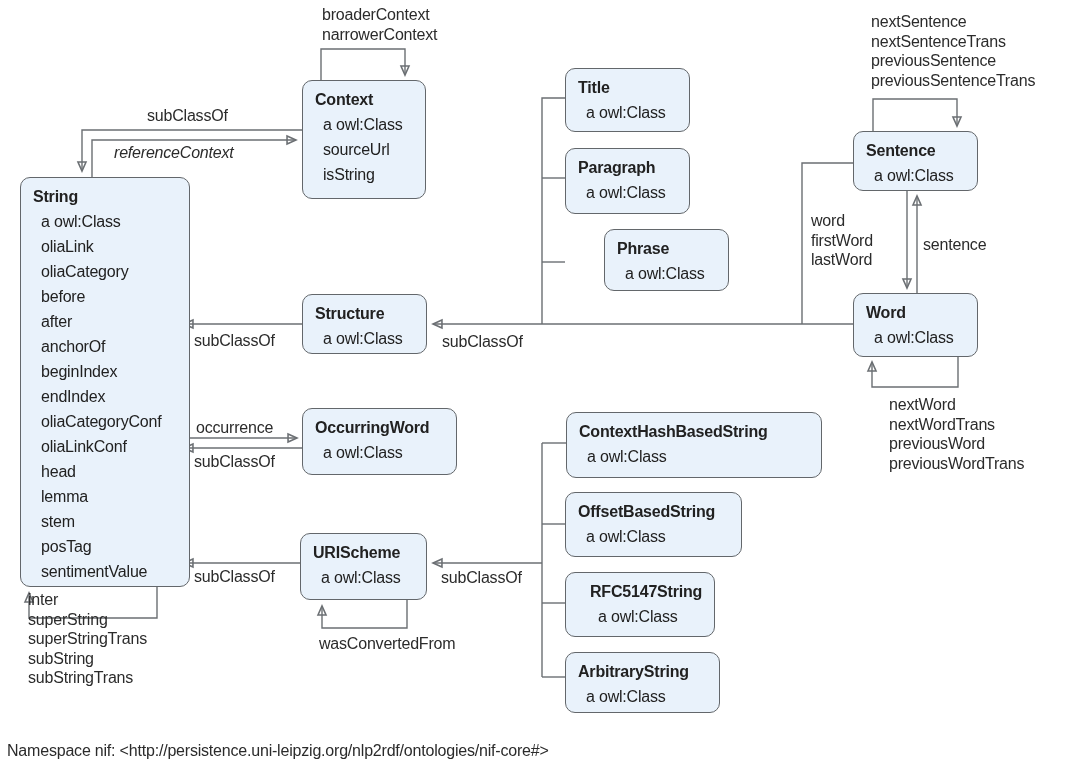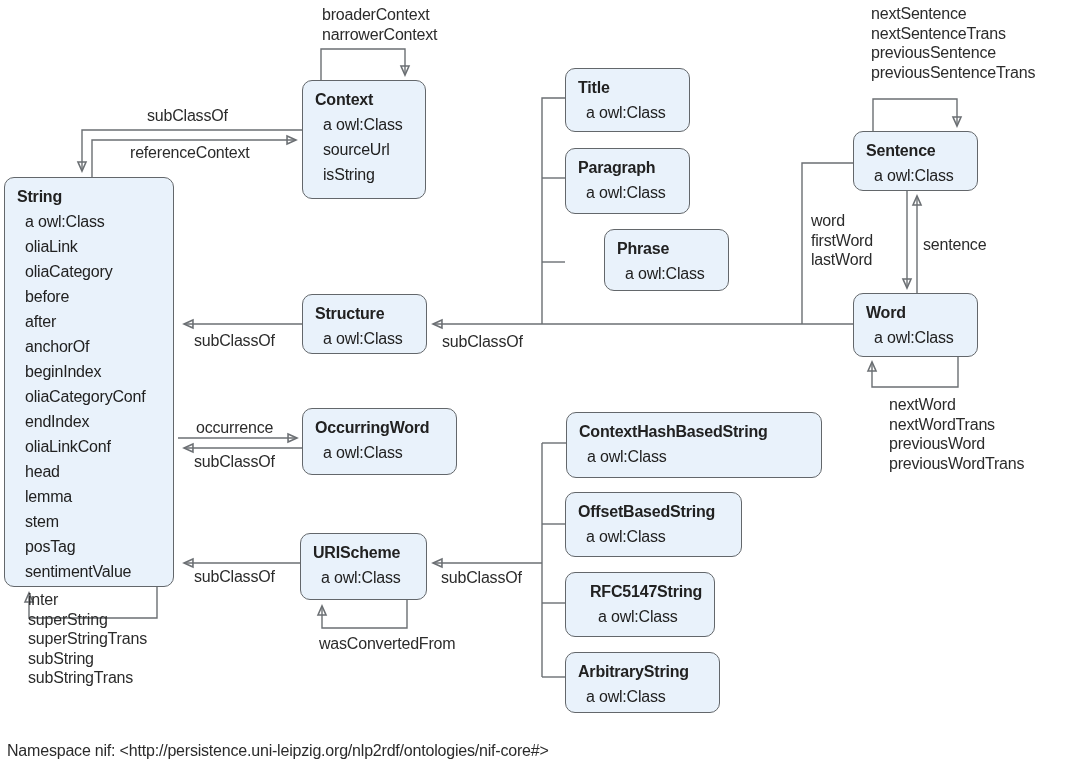--- a/index.html
+++ b/index.html
@@ -66,32 +66,32 @@
     <path d="M542,443 H566"></path>
     <path d="M542,524 H565"></path>
     <path d="M542,603 H565"></path>
     <path d="M542,677 H565"></path>
 
     <path d="M407,600 V628 H322 V606" marker-end="url(#arr)"></path>
 
     <path d="M157,587 V618 H29 V593" marker-end="url(#arr)"></path>
   </svg>
 
-  <div class="node" style="left:4px;top:177px;width:170px;height:410px;">
+  <div class="node" style="left:20px;top:177px;width:170px;height:410px;">
     <div class="node-title">String</div>
     <div class="node-attrs">
         <div>a owl:Class</div>
         <div>oliaLink</div>
         <div>oliaCategory</div>
         <div>before</div>
         <div>after</div>
         <div>anchorOf</div>
         <div>beginIndex</div>
+        <div>endIndex</div>
         <div>oliaCategoryConf</div>
-        <div>endIndex</div>
         <div>oliaLinkConf</div>
         <div>head</div>
         <div>lemma</div>
         <div>stem</div>
         <div>posTag</div>
         <div>sentimentValue</div>
       </div>
   </div>
 
   <div class="node" style="left:302px;top:80px;width:124px;height:119px;">
@@ -187,27 +187,27 @@
       </div>
   </div>
 
   <div class="elabel" style="left:322px;top:5px;">
       <div>broaderContext</div>
       <div>narrowerContext</div>
     </div>
 
   <div class="elabel" style="left:147px;top:106px;">subClassOf</div>
 
-  <div class="elabel" style="left:130px;top:143px;">referenceContext</div>
+  <div class="elabel" style="left:114px;top:143px;font-style:italic;">referenceContext</div>
 
   <div class="elabel" style="left:194px;top:331px;">subClassOf</div>
 
   <div class="elabel" style="left:442px;top:332px;">subClassOf</div>
 
-  <div class="elabel" style="left:871px;top:4px;">
+  <div class="elabel" style="left:871px;top:12px;">
       <div>nextSentence</div>
       <div>nextSentenceTrans</div>
       <div>previousSentence</div>
       <div>previousSentenceTrans</div>
     </div>
 
   <div class="elabel" style="left:811px;top:211px;">
       <div>word</div>
       <div>firstWord</div>
       <div>lastWord</div>

